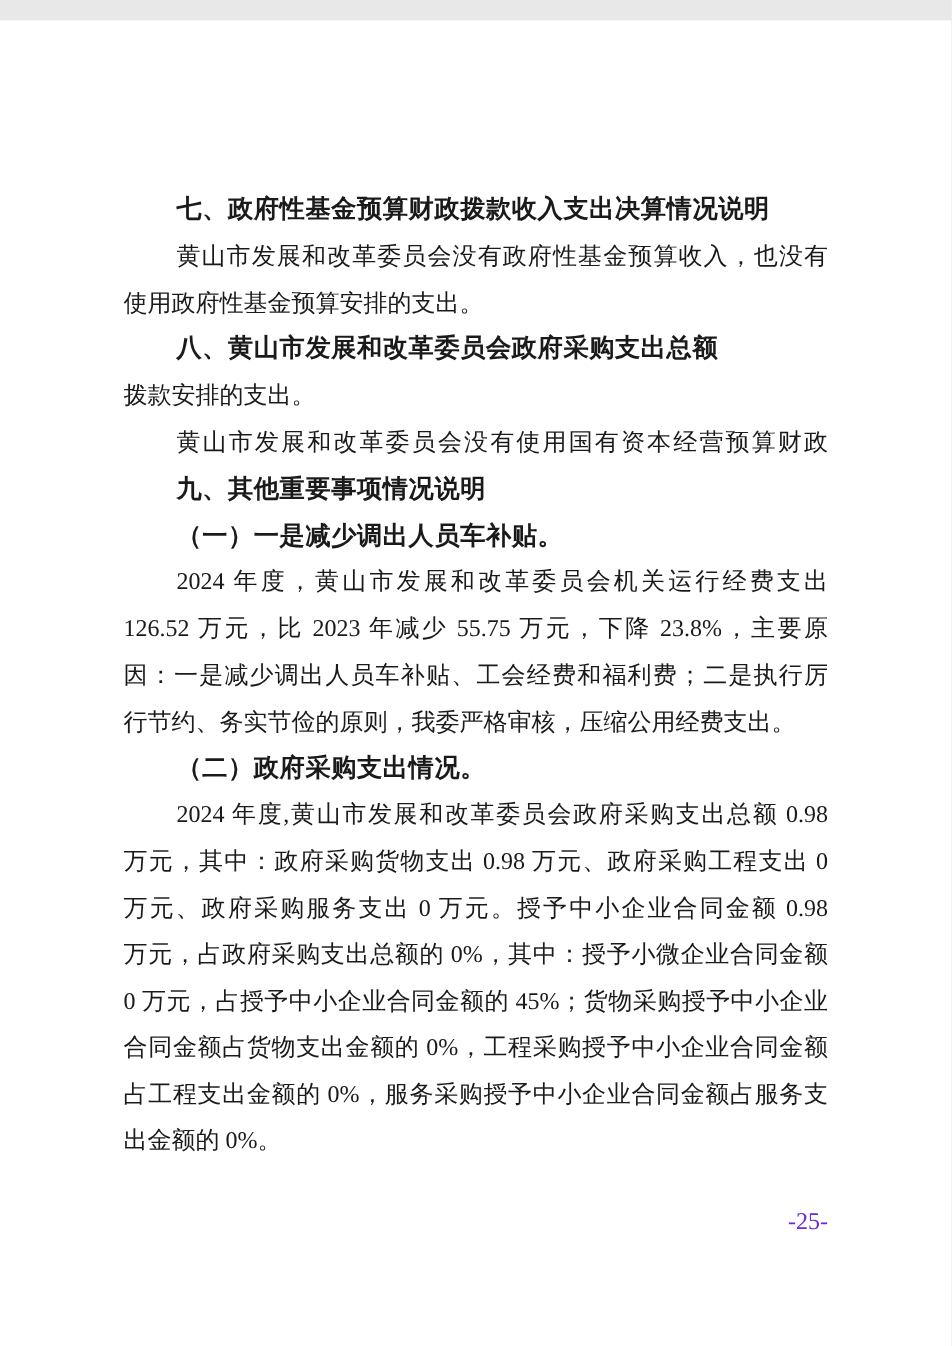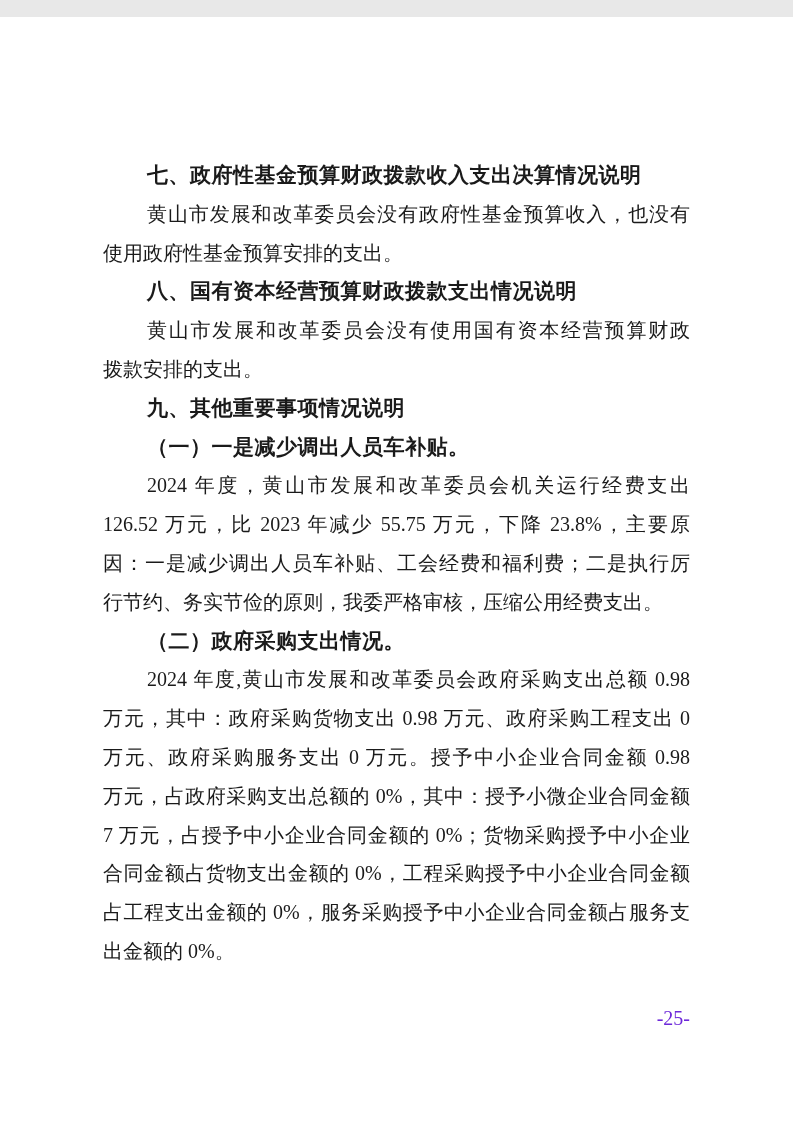--- a/index.html
+++ b/index.html
@@ -57,38 +57,38 @@
 </head>
 <body>
 
 <div class="page">
   <div class="content">
 
     <div class="ln h">七、政府性基金预算财政拨款收入支出决算情况说明</div>
     <div class="ln ind jf">黄山市发展和改革委员会没有政府性基金预算收入，也没有</div>
     <div class="ln">使用政府性基金预算安排的支出。</div>
 
-    <div class="ln h">八、国有资本经营预算财政拨款支出情况说明</div>
+    <div class="ln h">八、黄山市发展和改革委员会政府采购支出总额</div>
+    <div class="ln">拨款安排的支出。</div>
     <div class="ln ind jf">黄山市发展和改革委员会没有使用国有资本经营预算财政</div>
-    <div class="ln">拨款安排的支出。</div>
 
     <div class="ln h">九、其他重要事项情况说明</div>
 
     <div class="ln h">（一）一是减少调出人员车补贴。</div>
     <div class="ln ind jf">2024 年度，黄山市发展和改革委员会机关运行经费支出</div>
     <div class="ln jf">126.52 万元，比 2023 年减少 55.75 万元，下降 23.8%，主要原</div>
     <div class="ln jf">因：一是减少调出人员车补贴、工会经费和福利费；二是执行厉</div>
     <div class="ln">行节约、务实节俭的原则，我委严格审核，压缩公用经费支出。</div>
 
     <div class="ln h">（二）政府采购支出情况。</div>
     <div class="ln ind jf">2024 年度,黄山市发展和改革委员会政府采购支出总额 0.98</div>
     <div class="ln jf">万元，其中：政府采购货物支出 0.98 万元、政府采购工程支出 0</div>
     <div class="ln jf">万元、政府采购服务支出 0 万元。授予中小企业合同金额 0.98</div>
     <div class="ln jf">万元，占政府采购支出总额的 0%，其中：授予小微企业合同金额</div>
-    <div class="ln jf">7 万元，占授予中小企业合同金额的 0%；货物采购授予中小企业</div>
+    <div class="ln jf">0 万元，占授予中小企业合同金额的 45%；货物采购授予中小企业</div>
     <div class="ln jf">合同金额占货物支出金额的 0%，工程采购授予中小企业合同金额</div>
     <div class="ln jf">占工程支出金额的 0%，服务采购授予中小企业合同金额占服务支</div>
     <div class="ln">出金额的 0%。</div>
 
   </div>
 
   <div class="page-number">-25-</div>
 </div>
 
 </body></html>

